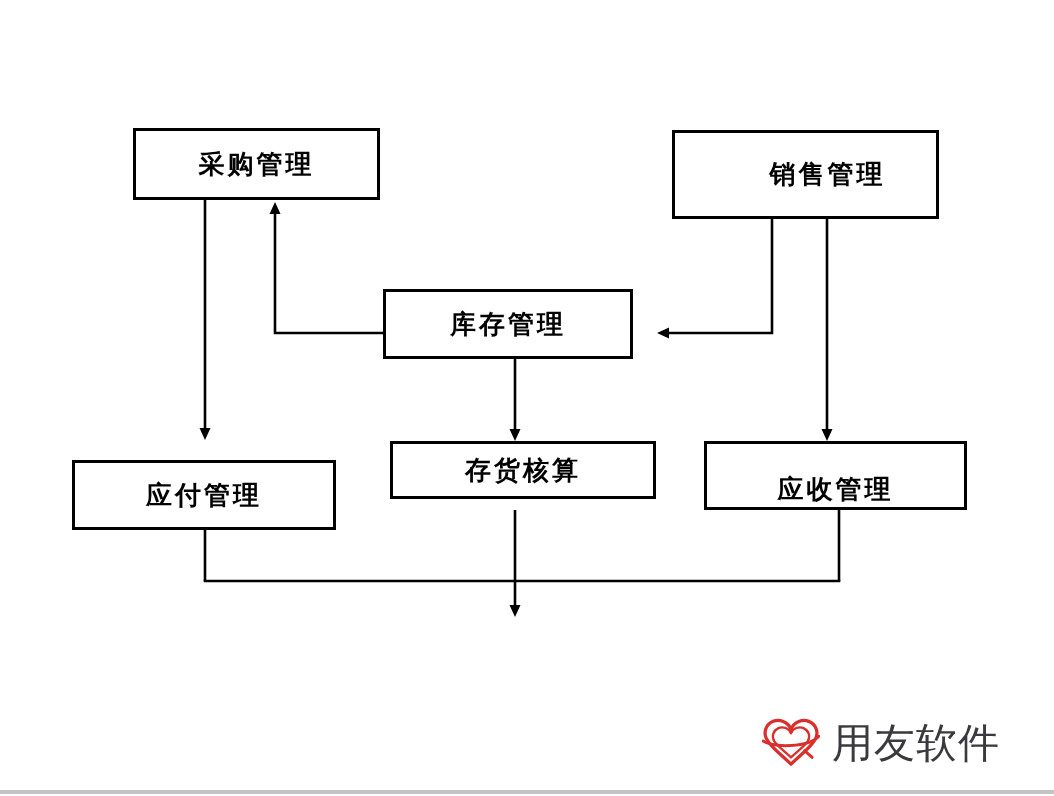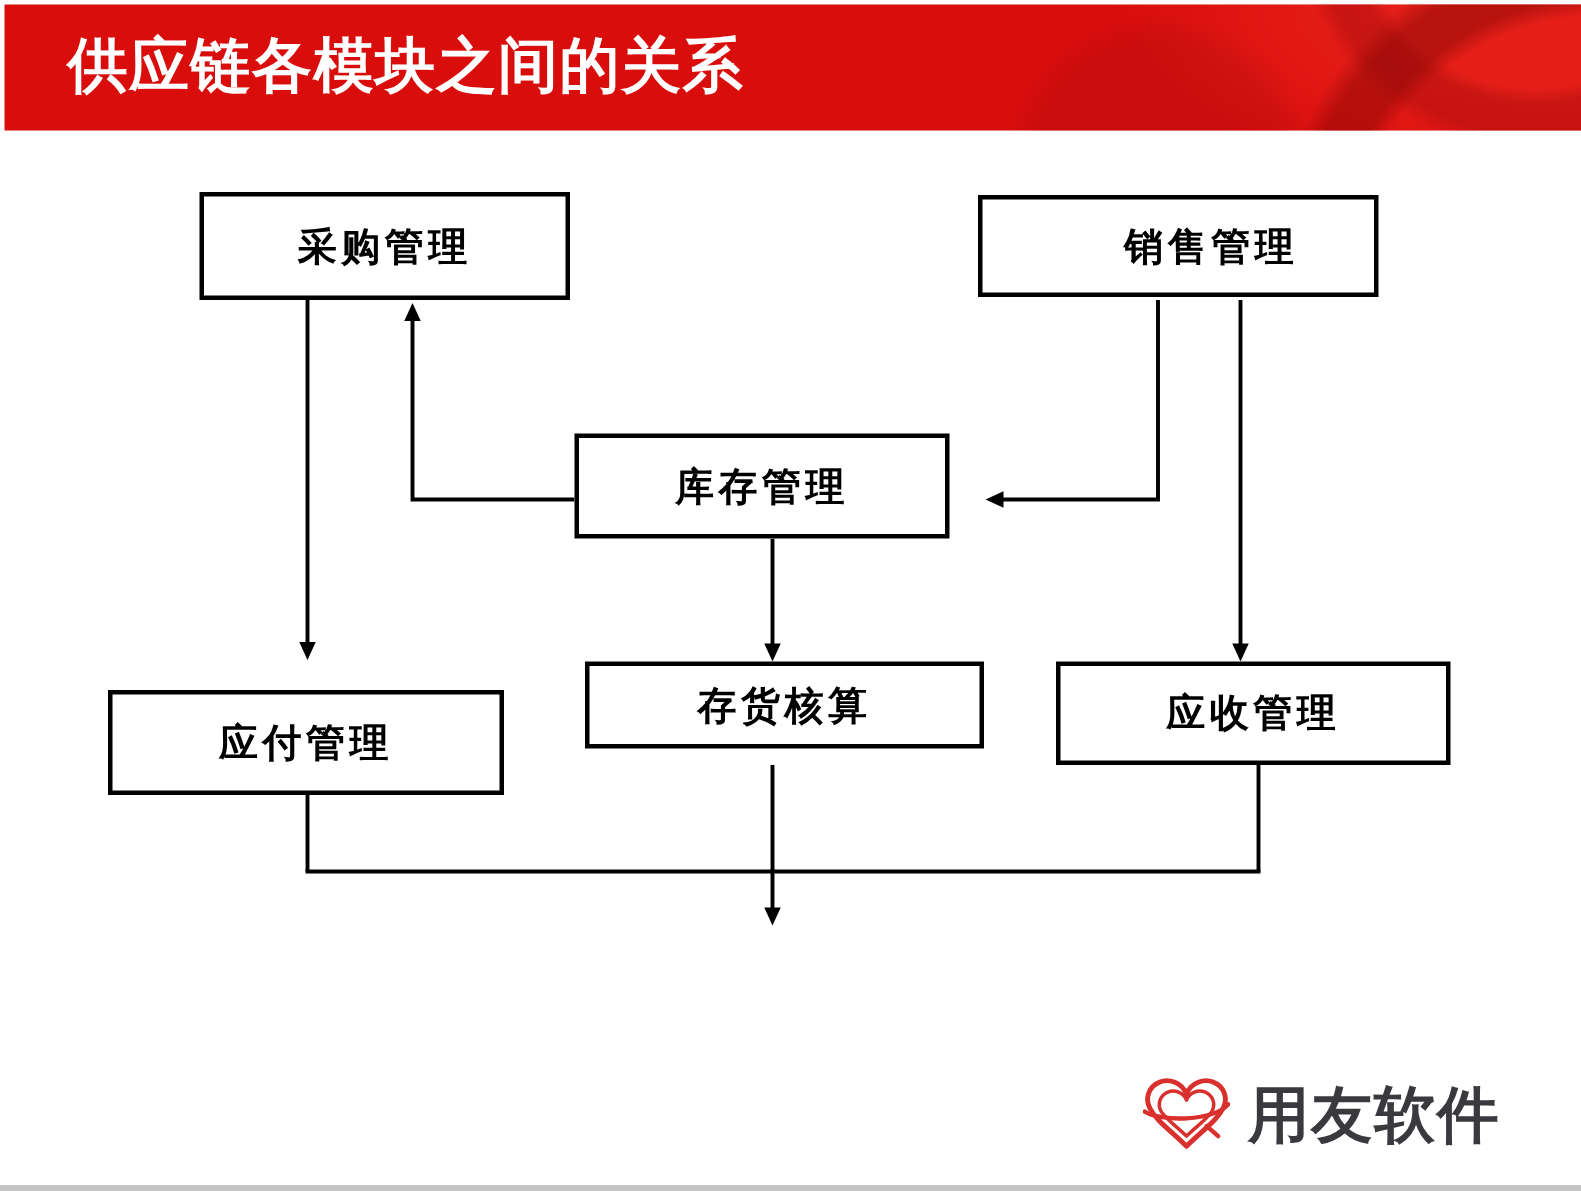--- a/index.html
+++ b/index.html
@@ -24,42 +24,39 @@
   
   .edges{position:absolute;left:0;top:0;width:1054px;height:796px;}
   .node{
     position:absolute;background:#ffffff;border:3px solid #000000;
     display:flex;align-items:center;justify-content:center;
     font-family:"DejaVu Serif","Liberation Serif",serif;
     font-weight:700;font-size:26px;color:#000000;letter-spacing:3px;
     box-sizing:border-box;
   }
   .node-purchase{left:133px;top:128px;width:247px;height:72px;}
-  .node-sales{left:652px;top:130px;width:267px;height:68px;padding-left:44px;}
+  .node-sales{left:672px;top:130px;width:267px;height:89px;padding-left:44px;}
   .node-inventory{left:383px;top:289px;width:250px;height:70px;}
   .node-payable{left:72px;top:440px;width:264px;height:70px;margin-top:20px;}
   .node-stock{left:390px;top:441px;width:266px;height:58px;}
-  .node-receivable{left:704px;top:441px;width:263px;height:69px;}
+  .node-receivable{left:704px;top:441px;width:263px;height:69px;align-items:flex-end;}
   .node-ledger{left:390px;top:617px;width:265px;height:72px;}
   
   .logo{position:absolute;left:762px;top:718px;display:flex;align-items:center;}
   .logo-text{
-    font-size:41px;font-weight:bold;color:#3a3a3e;letter-spacing:1px;
+    font-size:41px;font-weight:normal;color:#3a3a3e;letter-spacing:1px;
     margin-left:12px;line-height:50px;
   }
   .bottom-rule{position:absolute;left:0;top:790px;width:1054px;height:4px;background:#c4c4c4;}
 </style>
 </head>
 <body>
 
 <div class="stage">
 
-  <div class="banner">
-    <div class="banner-title">供应链各模块之间的关系</div>
-  </div>
 
   <svg class="edges" viewBox="0 0 1054 796" xmlns="http://www.w3.org/2000/svg">
     <g stroke="#000000" stroke-width="2.6" fill="none">
 
       <line x1="205" y1="200" x2="205" y2="429"></line>
 
       <polyline points="383,333 275,333 275,213"></polyline>
 
       <polyline points="772,200 772,333 668,333"></polyline>
 

